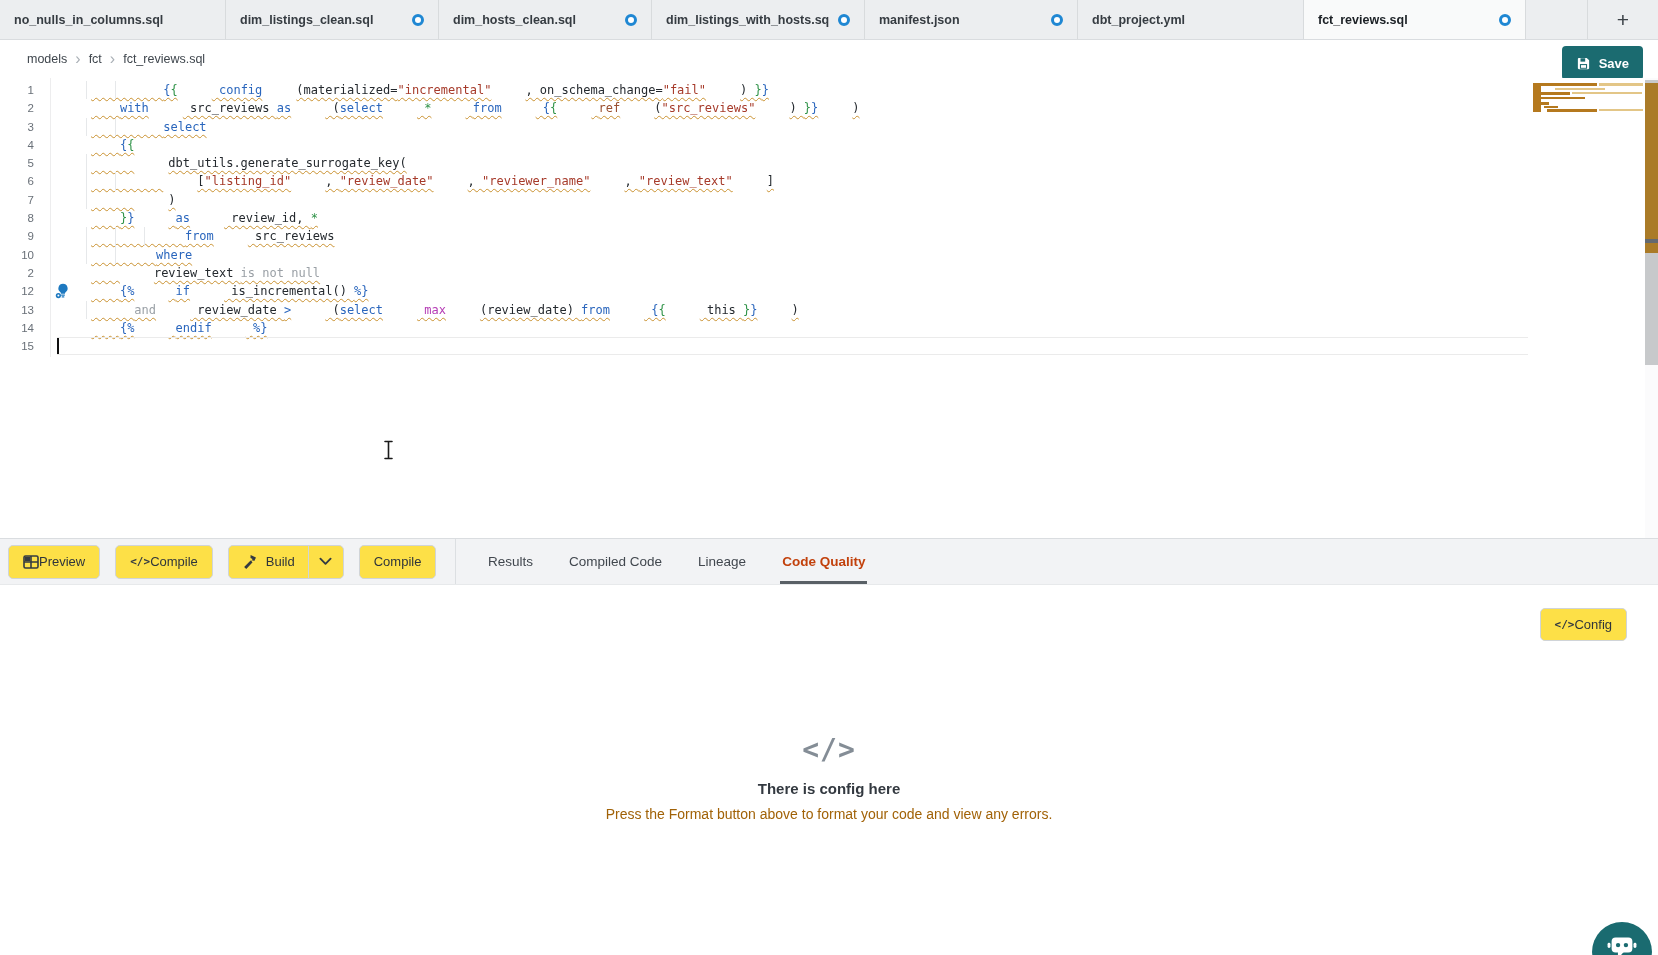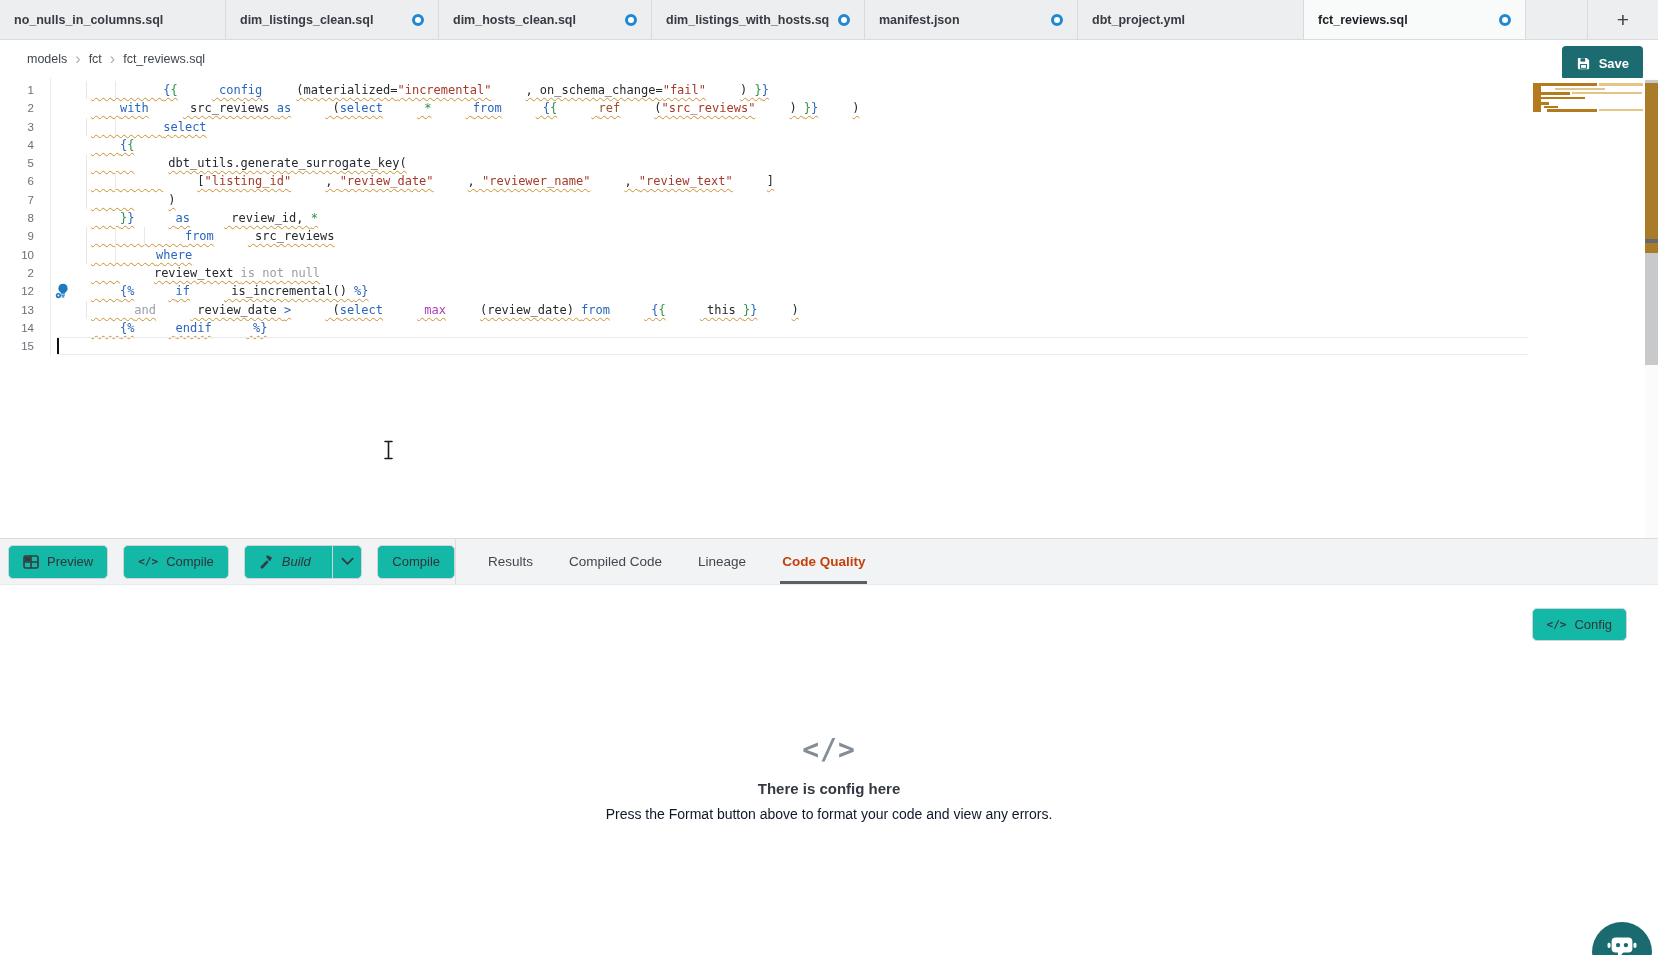--- a/index.html
+++ b/index.html
@@ -47,37 +47,37 @@
   .mm.d { background:#b5791e; } .mm.l { background:#e3c687; }
   .ruler { position:absolute; left:1645px; top:0; width:13px; height:460px; background:#fbfbfc; }
   .ruler-thumb { position:absolute; left:0; right:0; top:2px; height:285px; background:#c7c9cb; }
   .ruler-band { position:absolute; left:0; right:0; top:5px; height:170px; background:#aa7b28; }
   .ruler-dash { position:absolute; left:0; right:0; top:161px; height:4px; background:#636970; }
   .ibeam { position:absolute; left:383px; top:362px; }
 
   
   .toolband { height:47px; background:#f2f3f5; border-top:1px solid #dadde0; border-bottom:1px solid #e7e9eb; display:flex; }
   .tool-left { width:456px; flex:none; border-right:1px solid #dcdfe2; display:flex; align-items:center; padding-left:8px; gap:15px; }
-  .btn { height:34px; background:#14b8a6; border:1px solid #d0d4d8; border-radius:5px; display:flex; align-items:center;
-         gap:8px; padding:0 14px; font-size:13px; font-weight:500; color:#2f353b; font-family:inherit; }
+  .btn { height:34px; background:#fde047; border:1px solid #d0d4d8; border-radius:5px; display:flex; align-items:center;
+         padding:0 14px; font-size:13px; font-weight:500; color:#2f353b; font-family:inherit; }
   .split { display:flex; align-items:stretch; padding:0; overflow:hidden; }
-  .split .main { display:flex; align-items:center; gap:8px; padding:0 13px;font-style:italic; }
+  .split .main { display:flex; align-items:center; gap:8px; padding:0 13px; }
   .split .arr { width:35px; display:flex; align-items:center; justify-content:center; border-left:1px solid #d0d4d8; }
   .code-glyph { font-family:"DejaVu Sans Mono", monospace; font-size:11px; font-weight:700; color:#343b42; }
   .ptabs { display:flex; margin-left:30px; gap:32px; }
   .ptab { display:flex; align-items:center; font-size:13.5px; color:#41474e; border-bottom:3px solid transparent; border-top:3px solid transparent; padding:0 2px; }
   .ptab.active { color:#c2410c; font-weight:600; border-bottom-color:#596066; }
 
   
   .panel { position:relative; height:368px; background:#fff; }
   .config-btn { position:absolute; top:23px; right:31px; height:33px; }
   .empty { position:absolute; top:148px; left:0; right:0; text-align:center; }
   .empty-icon { font-family:"DejaVu Sans Mono", monospace; font-size:28px; font-weight:700; color:#848d96; letter-spacing:1px; }
   .empty-title { margin-top:14px; font-size:15px; font-weight:700; color:#333940; }
-  .empty-sub { margin-top:9px; font-size:14px; color:#0f172a; }
+  .empty-sub { margin-top:9px; font-size:14px; color:#a16207; }
 
   .fab { position:absolute; left:1592px; top:922px; width:60px; height:60px; border-radius:50%; background:#1a6b70;
          display:flex; justify-content:center; }
 </style>
 </head>
 <body>
 
 <div class="tabbar">
   <div class="tabs-wrap">
       <div class="tab" style="width: 226px;">

